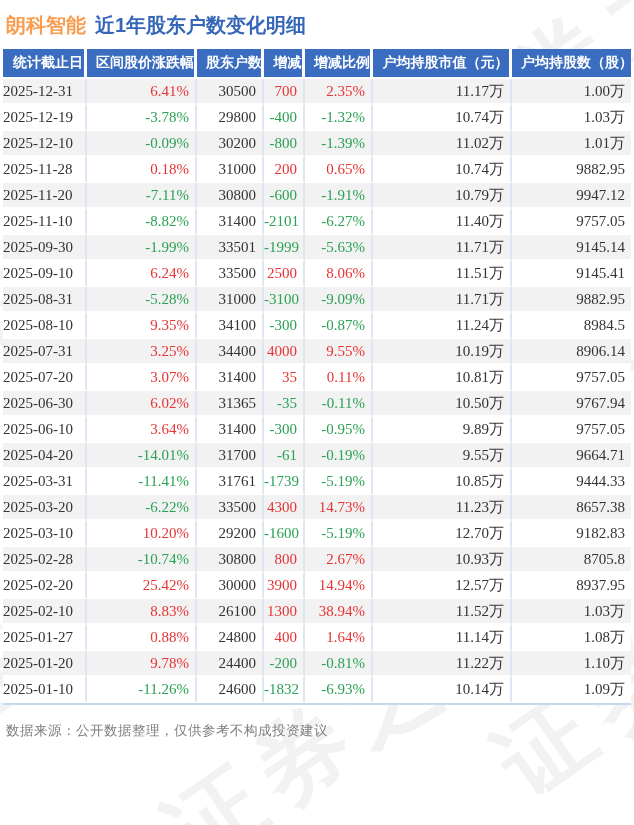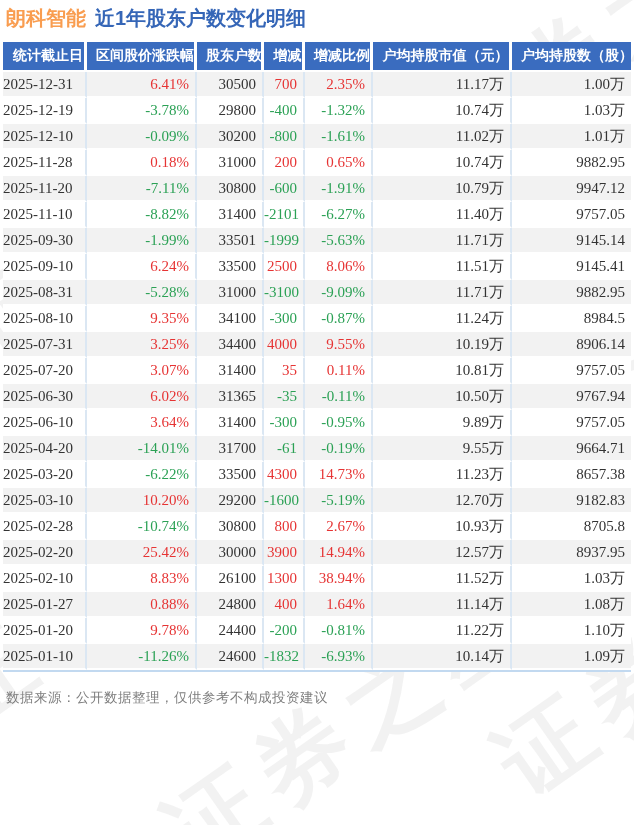--- a/index.html
+++ b/index.html
@@ -18,21 +18,21 @@
     position:absolute;
     font-size: 92px;
     font-weight: 700;
     letter-spacing: 14px;
     white-space: nowrap;
     color: rgba(155,155,155,0.13);
     transform: rotate(-35deg);
   }
   .content { position:relative; z-index:1; }
   
-  .title-bar { padding: 5px 0 10px 6px; }
+  .title-bar { padding: 12px 0 10px 6px; }
   .stock-name { font-size: 20px; font-weight: 700; color: var(--orange,#f99d50); }
   .report-name { font-size: 20px; font-weight: 700; color: var(--title-blue,#3566b7); margin-left: 9px; }
   
   .tbl-wrap { margin: 0 3px; border-bottom: 2px solid var(--line-blue,#c2d9f0); }
   table { width: 628px; border-collapse: separate; border-spacing: 0; table-layout: fixed; }
   th {
     background: var(--header-bg,#3a6cbf);
     color: #ffffff;
     font-size: 14px;
     font-weight: 700;
@@ -130,21 +130,21 @@
     <td class="c-chg down">-400</td>
     <td class="c-chg down">-1.32%</td>
     <td>10.74万</td>
     <td>1.03万</td>
   </tr>
             <tr>
     <td class="c-date">2025-12-10</td>
     <td class="c-chg down">-0.09%</td>
     <td>30200</td>
     <td class="c-chg down">-800</td>
-    <td class="c-chg down">-1.61%</td>
+    <td class="c-chg down">-1.39%</td>
     <td>11.02万</td>
     <td>1.01万</td>
   </tr>
             <tr>
     <td class="c-date">2025-11-28</td>
     <td class="c-chg up">0.18%</td>
     <td>31000</td>
     <td class="c-chg up">200</td>
     <td class="c-chg up">0.65%</td>
     <td>10.74万</td>
@@ -243,20 +243,29 @@
             <tr>
     <td class="c-date">2025-04-20</td>
     <td class="c-chg down">-14.01%</td>
     <td>31700</td>
     <td class="c-chg down">-61</td>
     <td class="c-chg down">-0.19%</td>
     <td>9.55万</td>
     <td>9664.71</td>
   </tr>
             <tr>
+    <td class="c-date">2025-03-31</td>
+    <td class="c-chg down">-11.41%</td>
+    <td>31761</td>
+    <td class="c-chg down">-1739</td>
+    <td class="c-chg down">-5.19%</td>
+    <td>10.85万</td>
+    <td>9444.33</td>
+  </tr>
+            <tr>
     <td class="c-date">2025-03-20</td>
     <td class="c-chg down">-6.22%</td>
     <td>33500</td>
     <td class="c-chg up">4300</td>
     <td class="c-chg up">14.73%</td>
     <td>11.23万</td>
     <td>8657.38</td>
   </tr>
             <tr>
     <td class="c-date">2025-03-10</td>

